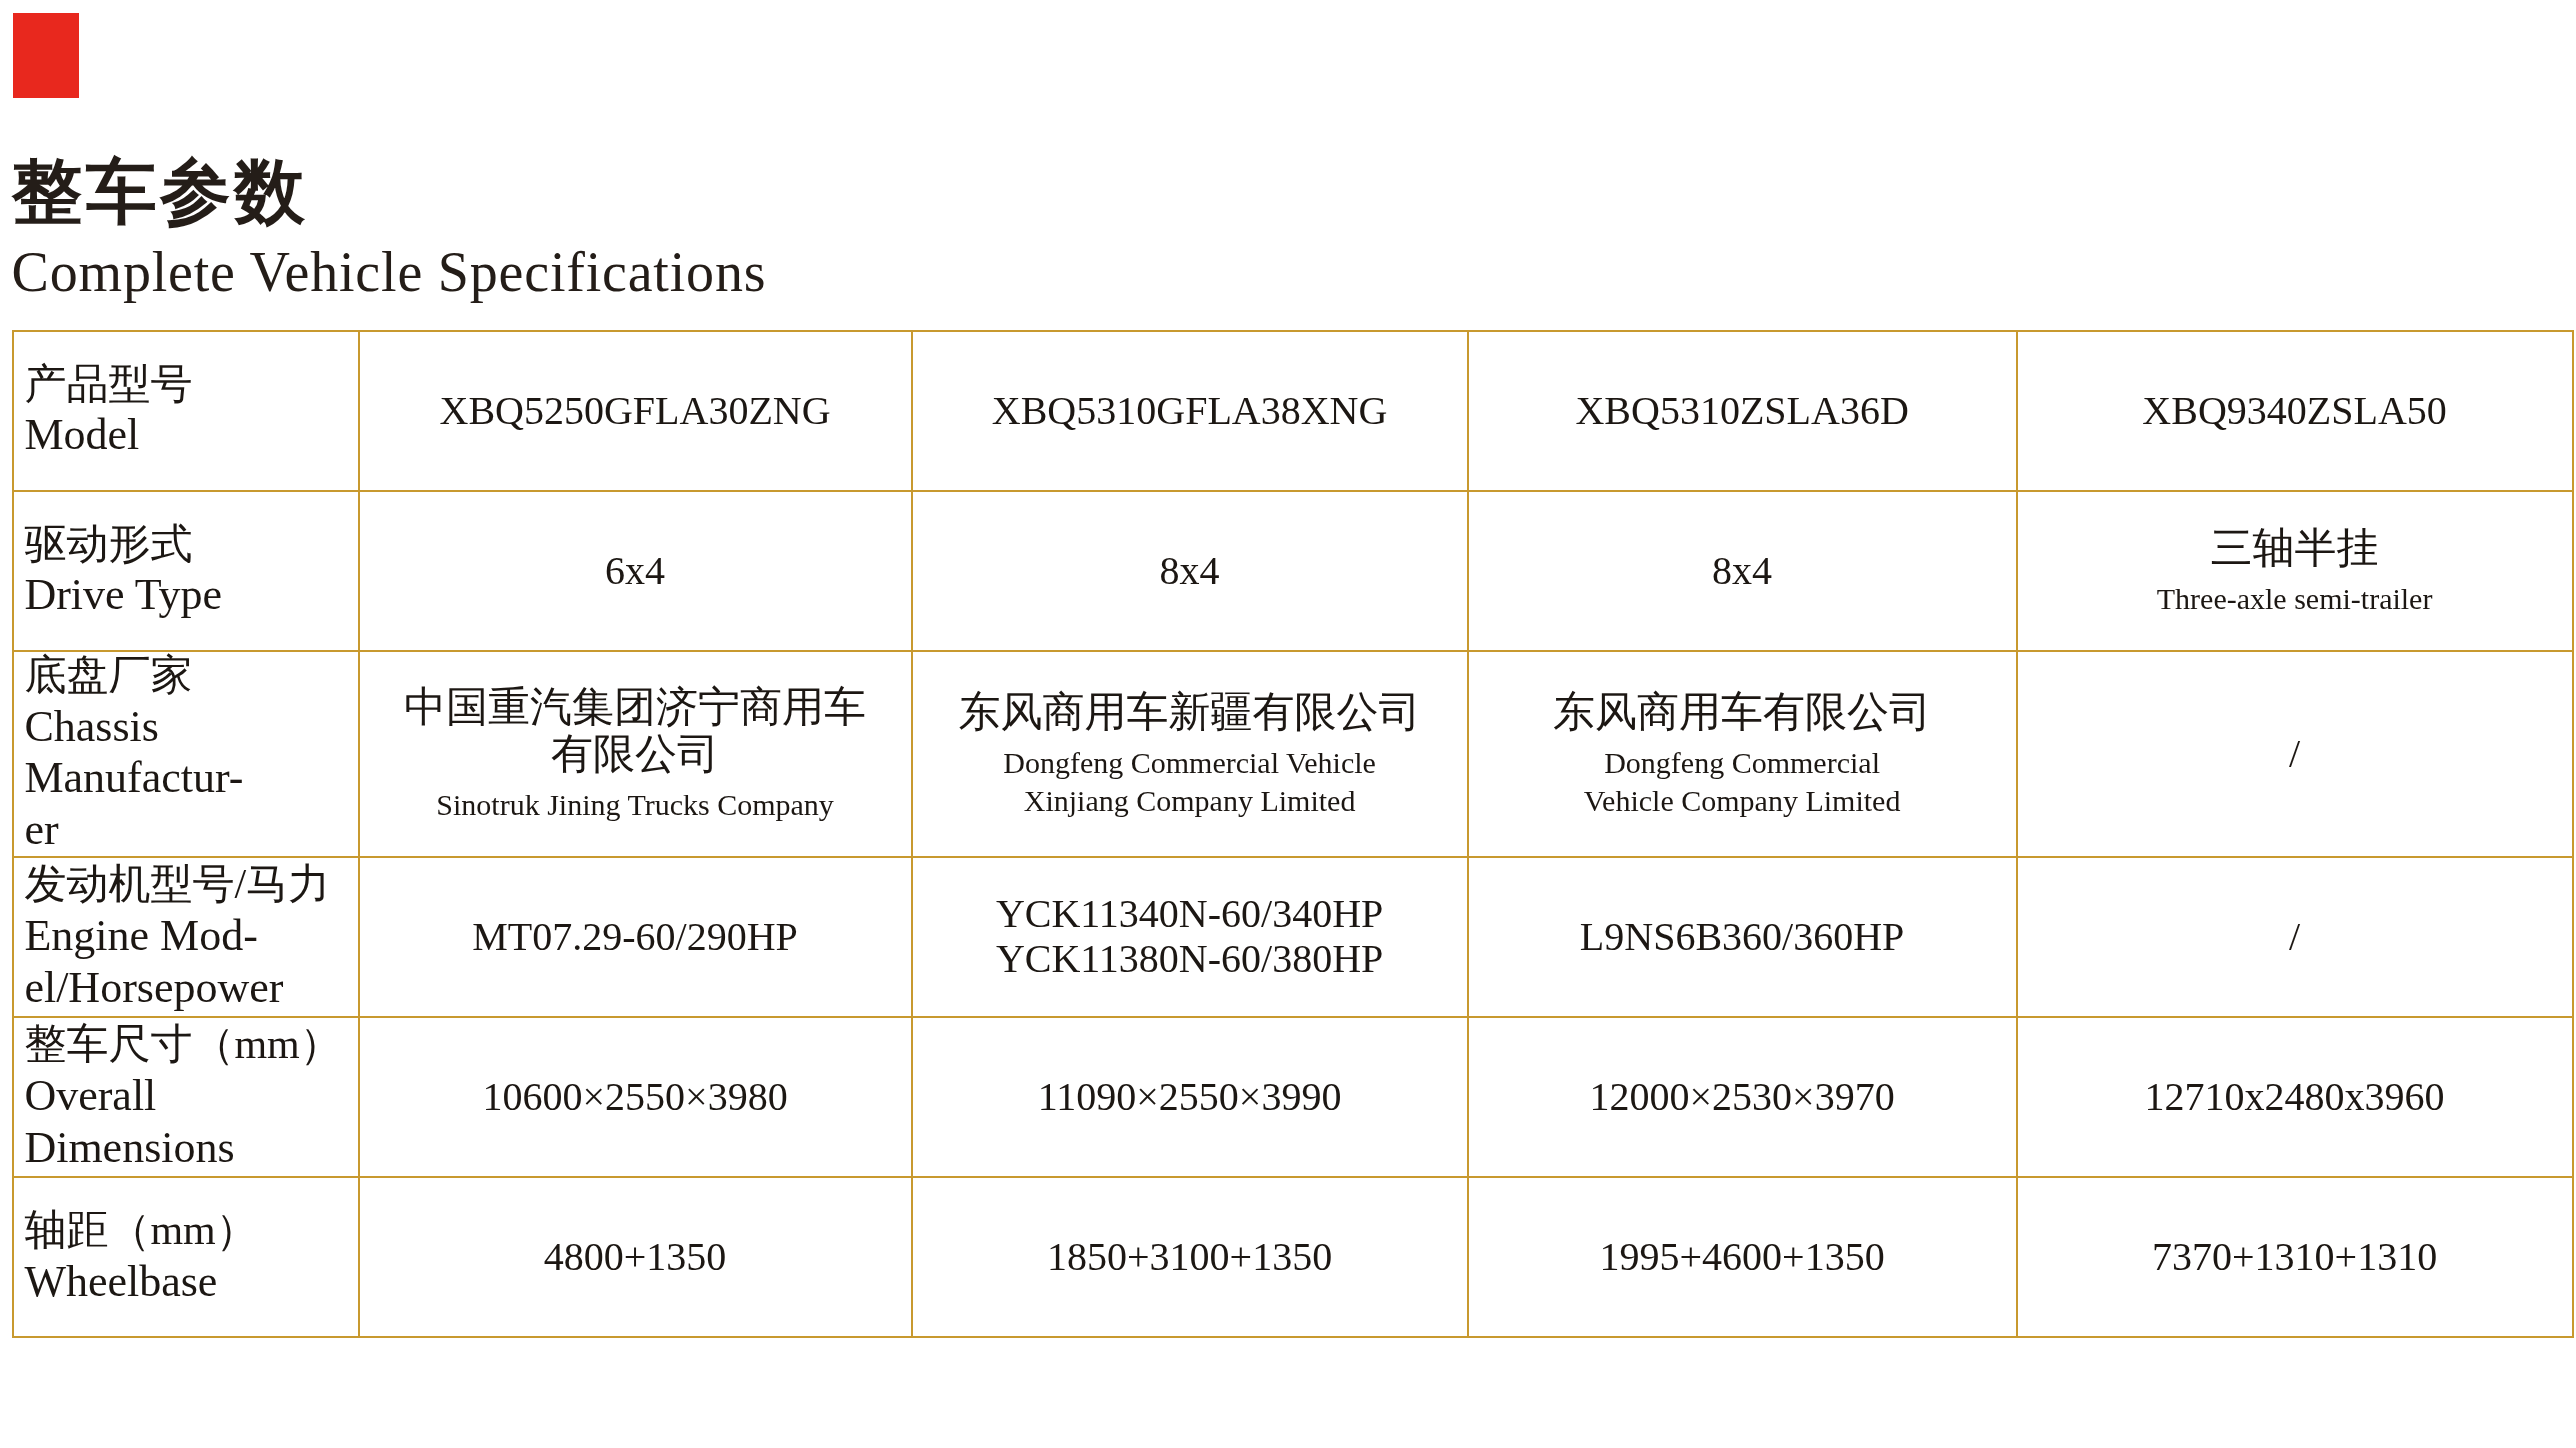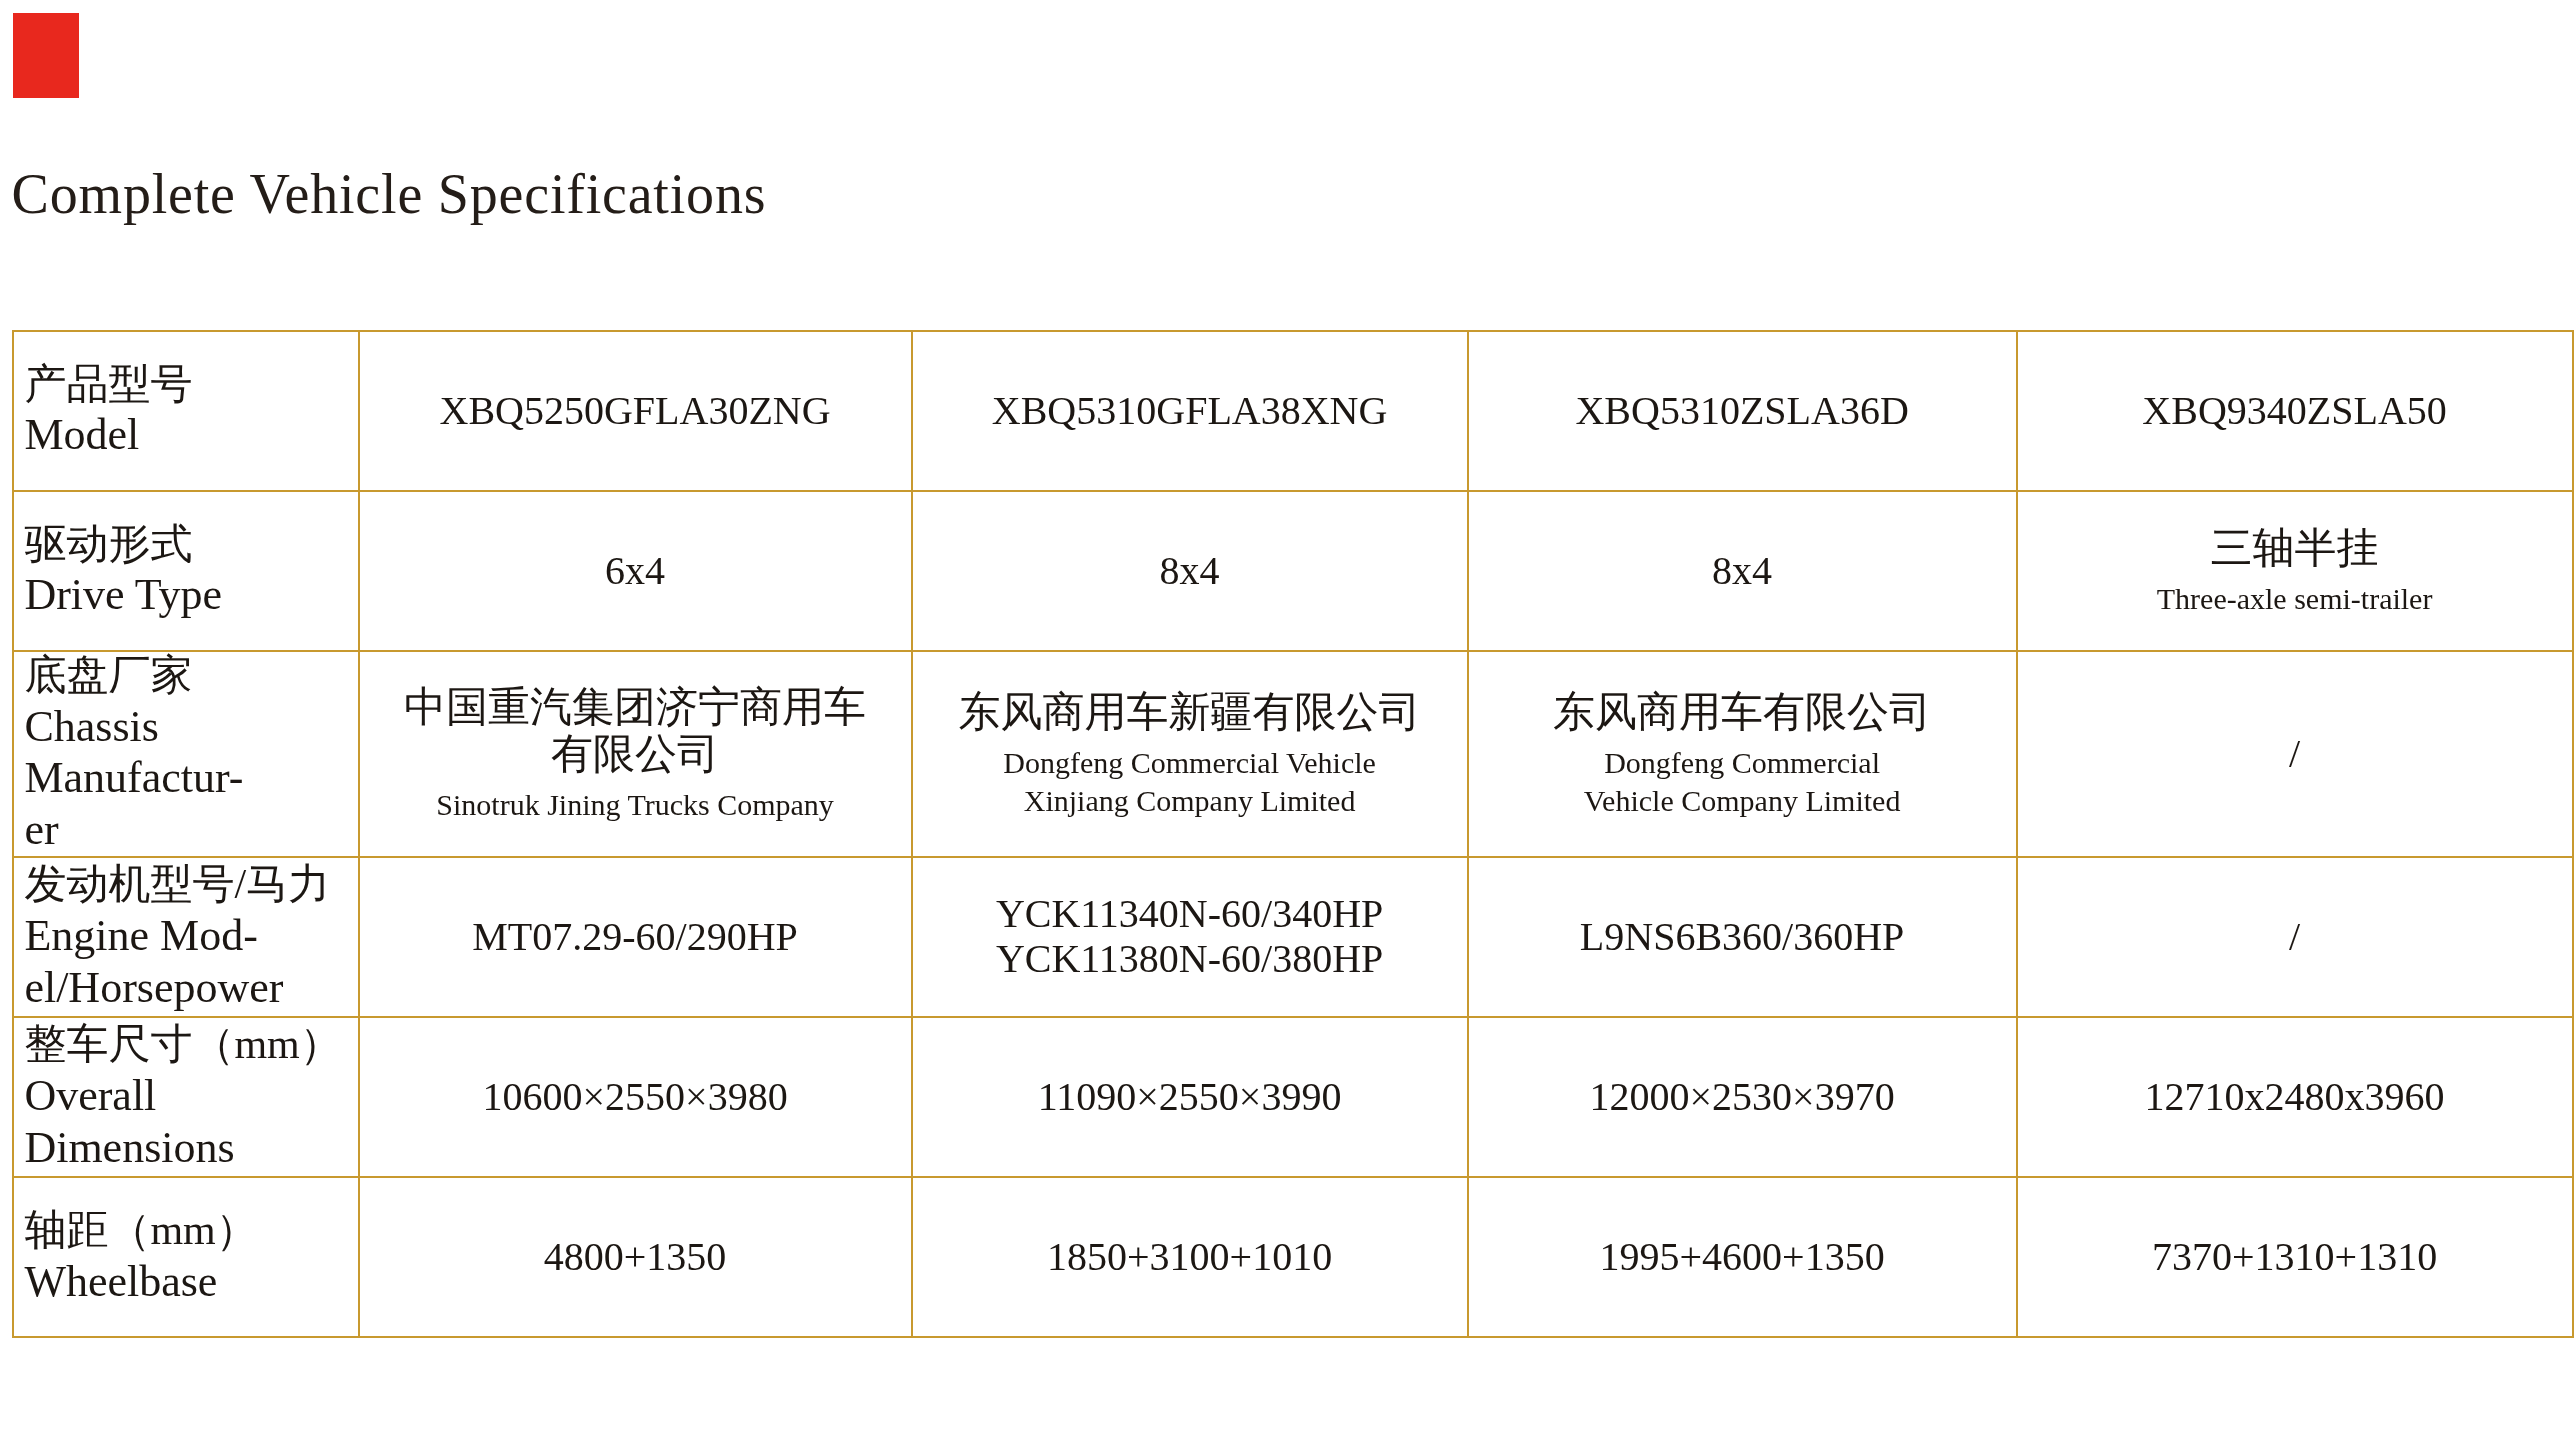--- a/index.html
+++ b/index.html
@@ -50,20 +50,21 @@
   .sub{font-size:30px;line-height:1.25;text-align:center;white-space:pre-line;margin-top:8px;}
 </style>
 </head>
 <body>
 
 <div class="sheet">
 
   <div class="red-mark"></div>
 
   <div class="header">
+    <div class="title-cn">整车参数</div>
     <div class="title-en">Complete Vehicle Specifications</div>
   </div>
 
   <table class="spec">
     <colgroup>
       <col style="width:346px">
       <col style="width:553px">
       <col style="width:556px">
       <col style="width:549px">
       <col style="width:556px">
@@ -232,21 +233,21 @@
             <div class="len">Wheelbase</div>
           </div>
         </td>
         <td>
             <div class="cw">
               <div class="main">4800+1350</div>
             </div>
           </td>
         <td>
             <div class="cw">
-              <div class="main">1850+3100+1010</div>
+              <div class="main">1850+3100+1350</div>
             </div>
           </td>
         <td>
             <div class="cw">
               <div class="main">1995+4600+1350</div>
             </div>
           </td>
         <td>
             <div class="cw">
               <div class="main">7370+1310+1310</div>

